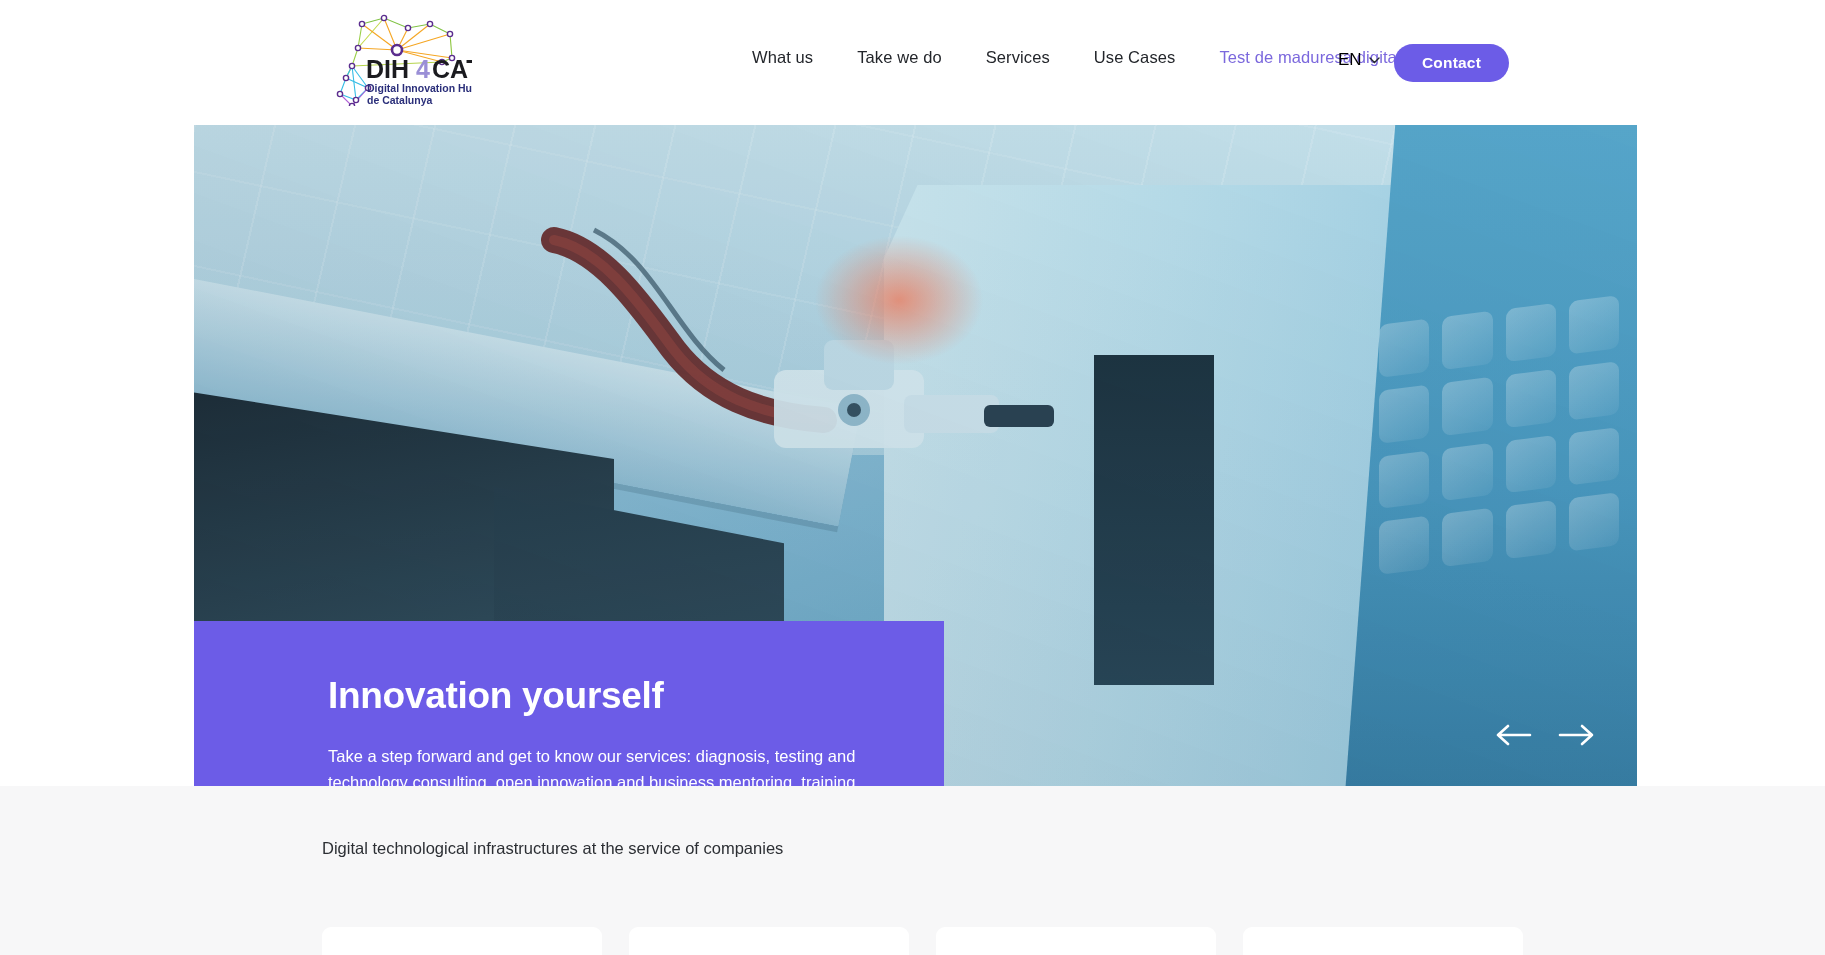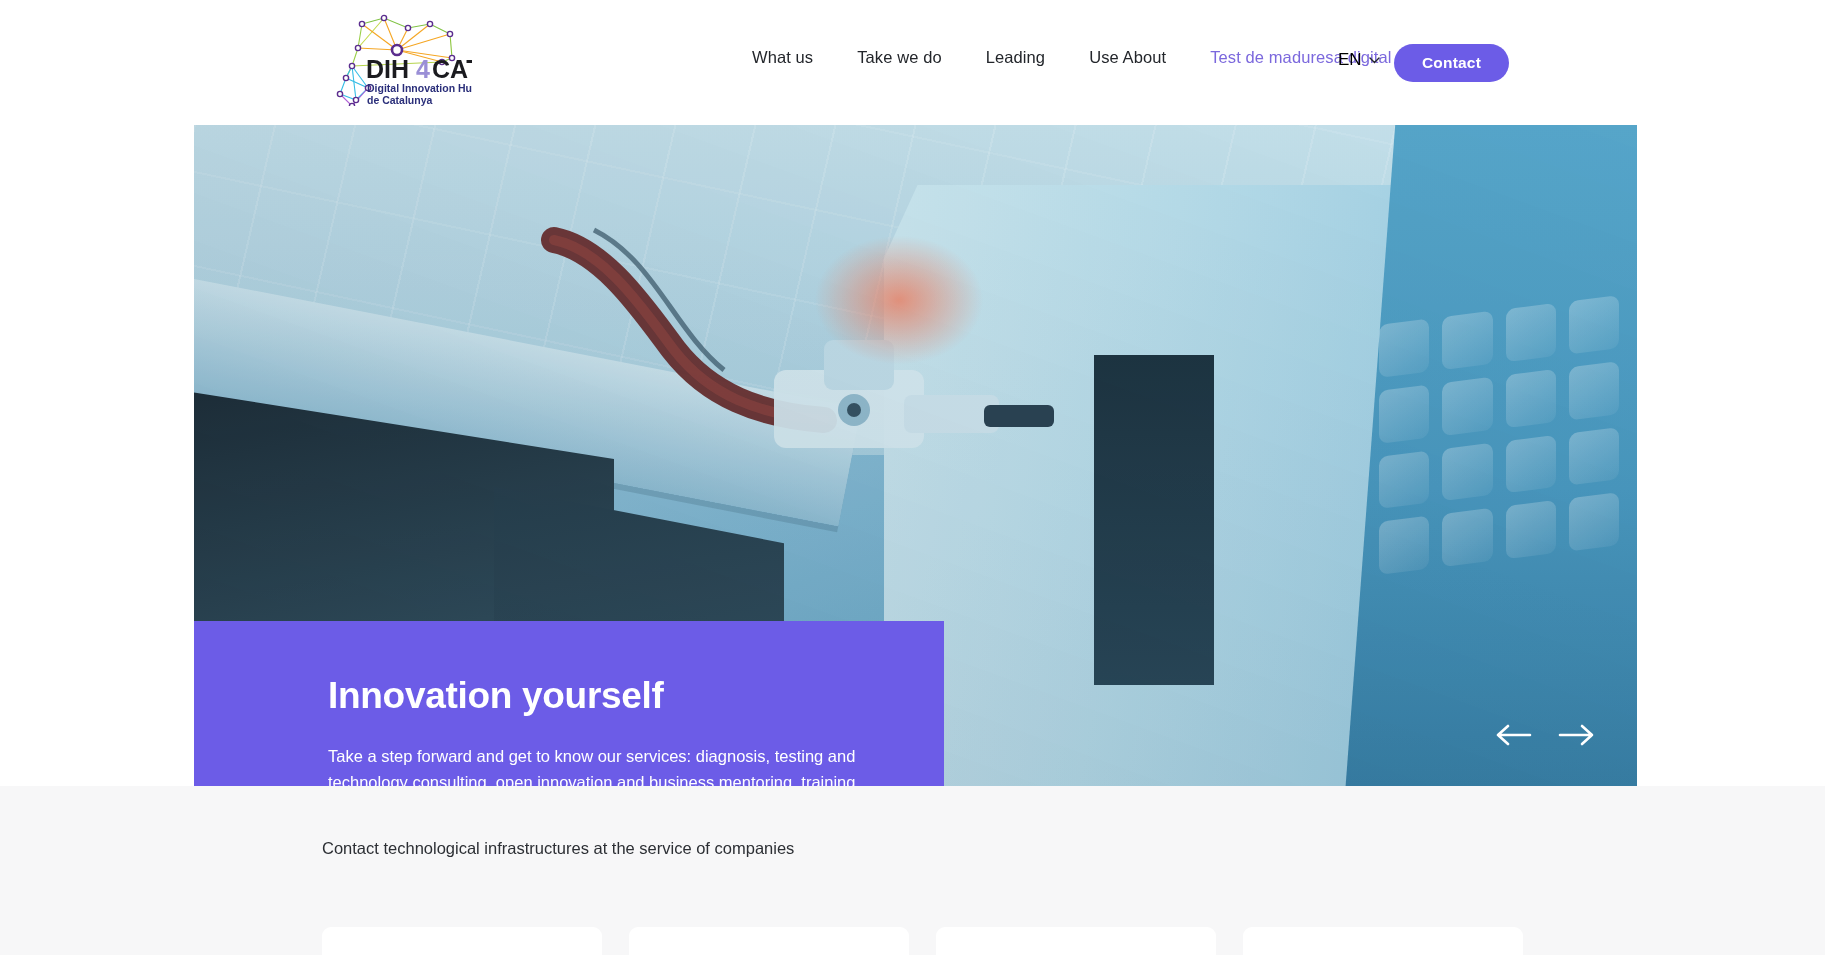--- a/index.html
+++ b/index.html
@@ -223,22 +223,22 @@
           <text x="110" y="64" font-size="25" font-weight="bold" fill="#1b1b1f">CAT</text>
           <text x="45" y="78" font-size="10.5" font-weight="bold" fill="#2b2f7a">Digital Innovation Hub</text>
           <text x="45" y="90" font-size="10.5" font-weight="bold" fill="#2b2f7a">de Catalunya</text>
         </g>
       </svg>
     </a>
 
     <nav class="nav">
       <span class="nav-item">What us</span>
       <span class="nav-item">Take we do</span>
-      <span class="nav-item">Leading</span>
-      <span class="nav-item">Use About</span>
+      <span class="nav-item">Services</span>
+      <span class="nav-item">Use Cases</span>
       <span class="nav-item accent">Test de maduresa digital</span>
     </nav>
 
     <div class="lang">
       <span class="lang-label">EN</span>
       <svg class="chev" width="11" height="7" viewBox="0 0 11 7">
         <path d="M1 1 L5.5 5.5 L10 1" stroke="#23262b" stroke-width="1.4" fill="none" stroke-linecap="round"></path>
       </svg>
     </div>
 
@@ -303,21 +303,21 @@
       <button class="arrow-btn">
         <svg width="40" height="26" viewBox="0 0 40 26">
           <path d="M3 13 H35 M25 4 L35 13 L25 22" stroke="#ffffff" stroke-width="2.6" fill="none" stroke-linecap="round" stroke-linejoin="round"></path>
         </svg>
       </button>
     </div>
   </section>
 
   <section class="tech">
     <div class="tech-inner">
-      <p class="tech-sub">Contact technological infrastructures at the service of companies</p>
+      <p class="tech-sub">Digital technological infrastructures at the service of companies</p>
     </div>
     <div class="cards">
       <div class="card"></div>
       <div class="card"></div>
       <div class="card"></div>
       <div class="card"></div>
     </div>
   </section>
 
 </div>

